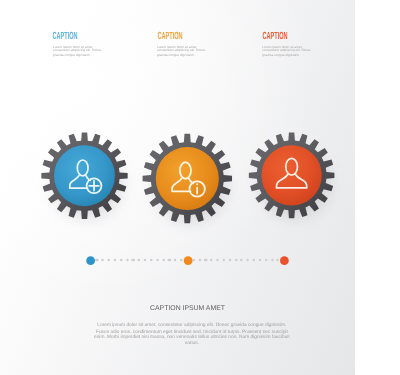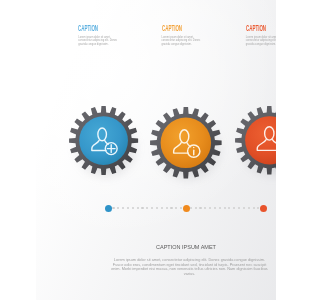--- a/index.html
+++ b/index.html
@@ -1,18 +1,18 @@
 <!DOCTYPE html>
 <html><head>
 <meta charset="utf-8">
 <title>Gear Infographic</title>
 <style>
   html,body{margin:0;padding:0;background:#fff;}
   body{width:300px;height:300px;overflow:hidden;font-family:"Liberation Sans",sans-serif;}
-  #stage{position:relative;width:240px;height:300px;overflow:hidden;background:#fff;margin-left:36px;}
+  #stage{position:relative;width:284px;height:300px;overflow:hidden;background:#fff;}
   #bgwash{position:absolute;left:0;top:0;width:300px;height:300px;background:#ffffff;}
   #bgwash2{position:absolute;left:0;top:0;width:300px;height:300px;
     background:linear-gradient(112deg, rgba(255,255,255,0) 0%, rgba(255,255,255,0) 14%, rgba(215,216,220,0.66) 100%);}
   #bgwash3{position:absolute;left:0;top:0;width:300px;height:300px;
     background:radial-gradient(62% 58% at 22% 22%, rgba(255,255,255,0.95) 0%, rgba(255,255,255,0) 100%);}
   .col{position:absolute;}
   .caption{position:absolute;left:0;top:0;font-size:8.2px;font-weight:700;letter-spacing:0;margin:0;white-space:nowrap;
             transform:scaleX(.545);transform-origin:0 0;}
   .btext{position:absolute;left:0;top:11.6px;width:40px;font-size:2.62px;line-height:3.76px;color:#a9a9a9;margin:0;}
   .gearwrap{position:absolute;}

